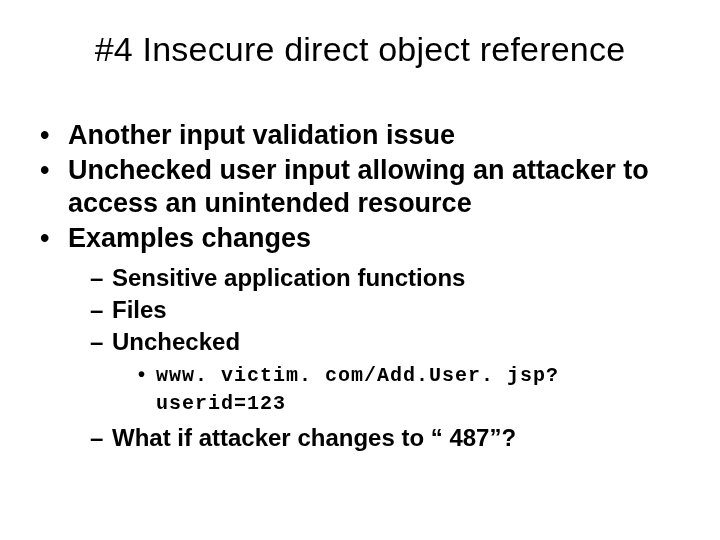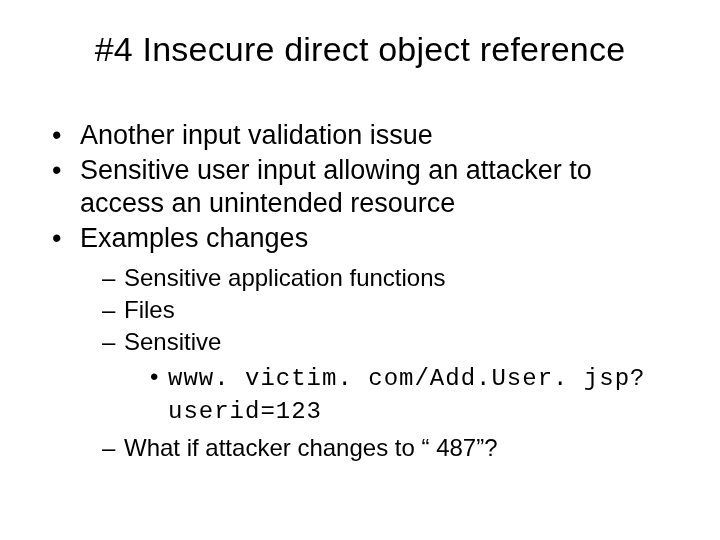--- a/index.html
+++ b/index.html
@@ -19,24 +19,25 @@
   }
   .title {
     font-size: 34px;
     font-weight: 400;
     text-align: center;
     margin: 12px 0 50px 0;
     letter-spacing: 0.2px;
   }
   ul.level1 {
     list-style: none;
-    margin: 12px;
+    margin: 0;
     padding: 0 0 0 10px;
     font-size: 27px;
     line-height: 1.22;
+    font-weight: bold;
   }
   ul.level1 > li {
     position: relative;
     padding-left: 28px;
     margin-bottom: 2px;
   }
   ul.level1 > li::before {
     content: "•";
     position: absolute;
     left: 0;
@@ -58,21 +59,21 @@
   ul.level2 > li.dash::before {
     content: "–";
     position: absolute;
     left: 0;
     top: 0;
   }
   ul.level3 {
     list-style: none;
     margin: 4px 0 6px 0;
     padding: 0 0 0 26px;
-    font-size: 24px;
+    font-size: 20px;
     line-height: 1.3;
   }
   ul.level3 > li {
     position: relative;
     padding-left: 18px;
   }
   ul.level3 > li::before {
     content: "•";
     position: absolute;
     left: 0;
@@ -87,34 +88,34 @@
 <body>
 
 <div class="slide">
   <div class="title">#4 Insecure direct object reference</div>
 
   <ul class="level1">
     <li>
       <span>Another input validation issue</span>
     </li>
     <li>
-      <span>Sensitive user input allowing an attacker to access an unintended resource</span>
+      <span>Unchecked user input allowing an attacker to access an unintended resource</span>
     </li>
     <li>
       <span>Examples changes</span>
 
       <ul class="level2">
         <li class="dash">
           <span>Sensitive application functions</span>
         </li>
         <li class="dash">
           <span>Files</span>
         </li>
         <li class="dash">
-          <span>Sensitive</span>
+          <span>Unchecked</span>
 
           <ul class="level3">
             <li>
               <span class="mono">www. victim. com/Add.User. jsp? userid=123</span>
             </li>
           </ul>
         </li>
         <li class="dash">
           <span>What if attacker changes to “ 487”?</span>
         </li>

